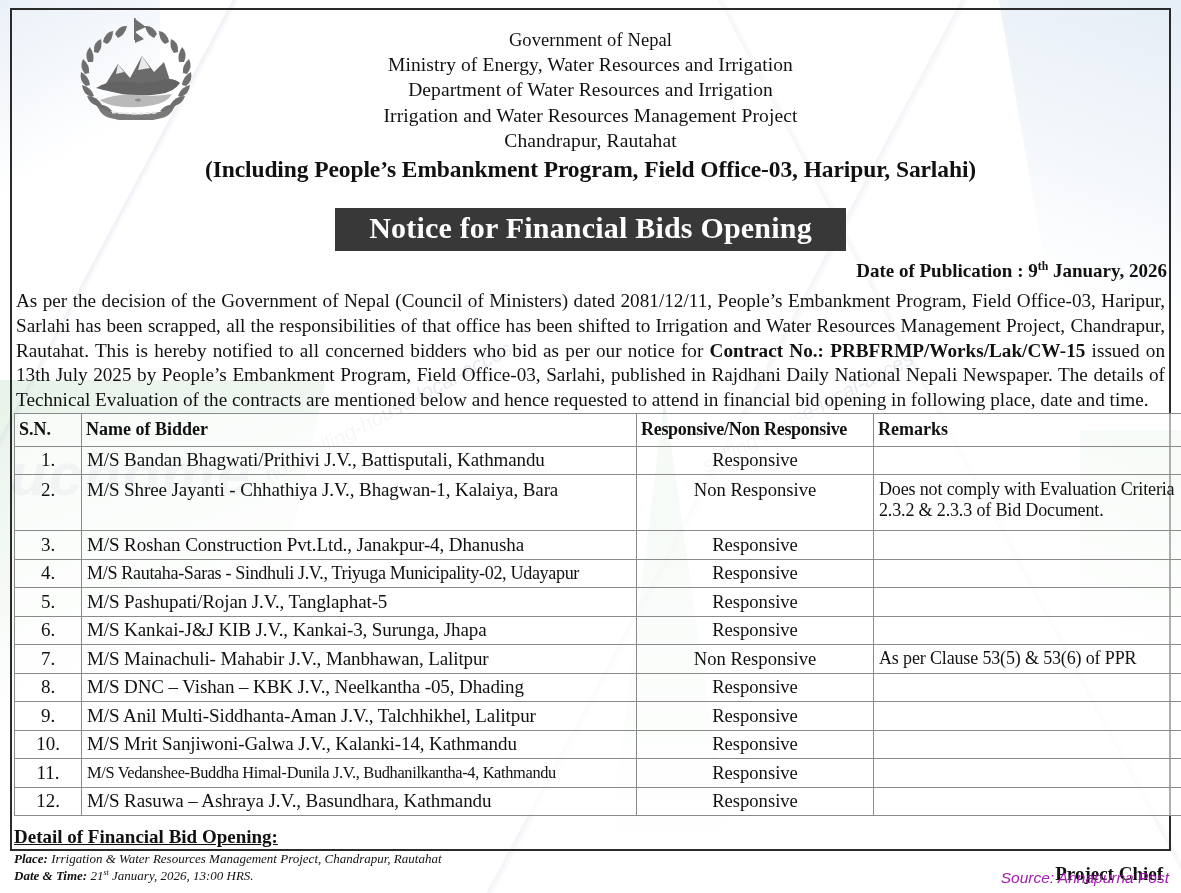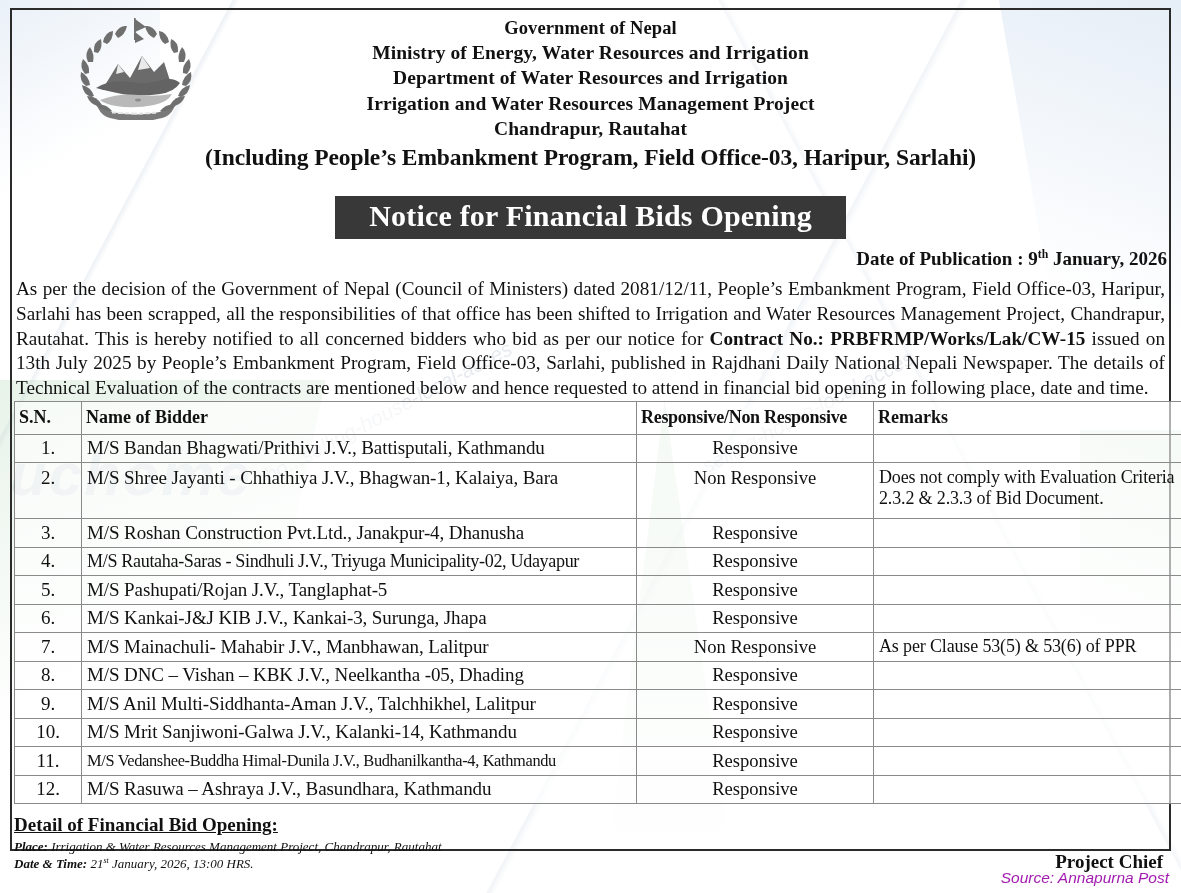--- a/index.html
+++ b/index.html
@@ -97,22 +97,23 @@
     position: relative;
     text-align: center;
     padding-top: 4px;
   }
   .emblem {
     position: absolute;
     left: 58px; top: 4px;
     width: 128px; height: 104px;
   }
   .org-lines {
-    font-weight: bold;
+    font-weight: normal;
     line-height: 1.30;
+    margin-top: 12px;
   }
   .org-line { font-size: 19.5px; letter-spacing: .1px; }
   .org-line.l1 { font-size: 18.5px; }
   .org-incl {
     font-size: 23.5px;
     font-weight: bold;
     margin-top: 3px;
     letter-spacing: -.1px;
   }
 

